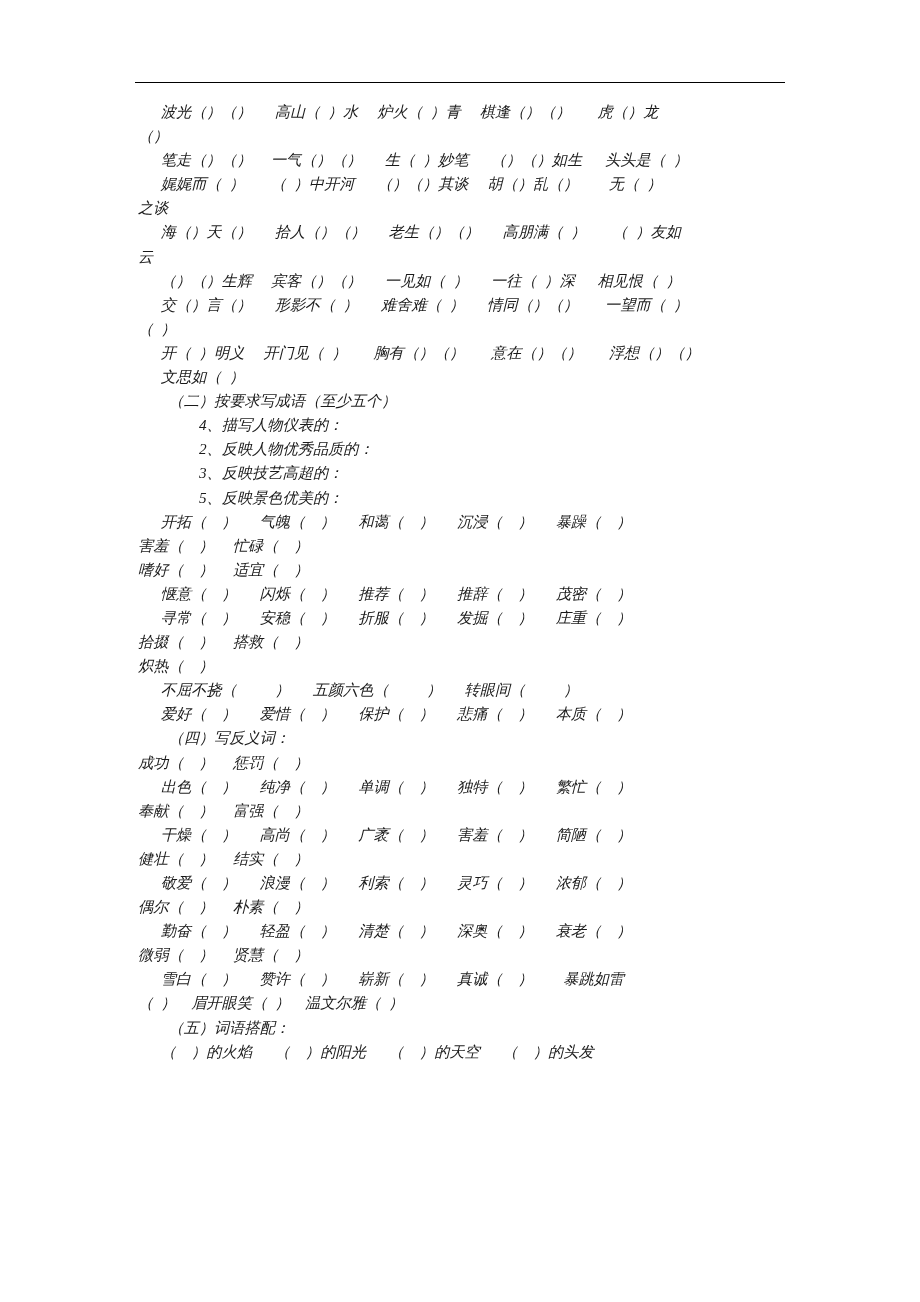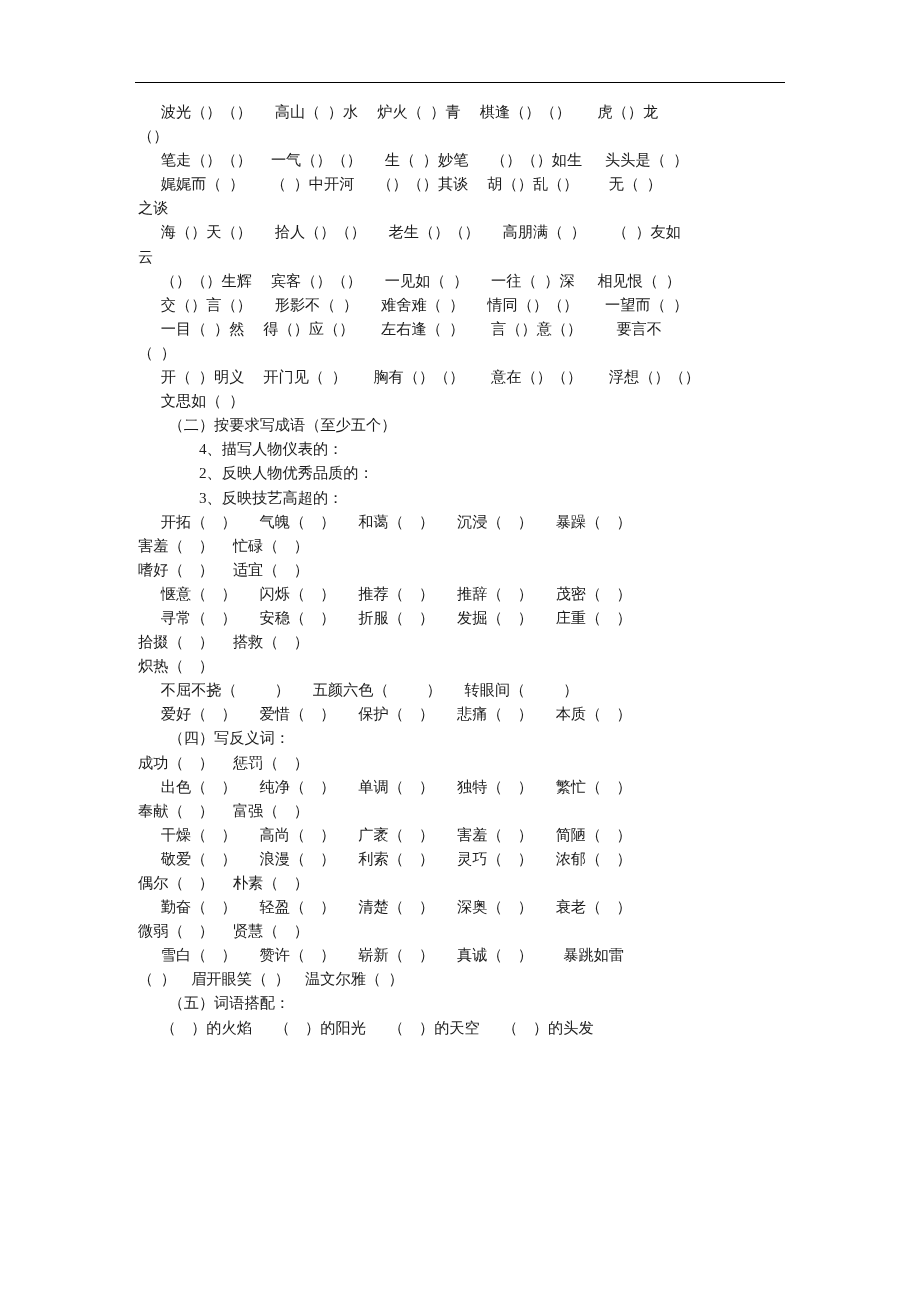--- a/index.html
+++ b/index.html
@@ -14,20 +14,21 @@
     font-family: "Liberation Serif", "DejaVu Serif", serif;
     color: #1a1a1a;
     -webkit-font-smoothing: antialiased;
   }
   .page {
     position: relative;
     width: 786px;
     height: 1302px;
     box-sizing: border-box;
     overflow: hidden;
+    font-style: italic;
   }
   
   .top-rule {
     position: absolute;
     left: 135px;
     top: 82px;
     width: 650px;
     height: 0;
     border-top: 1.6px solid #000000;
   }
@@ -65,51 +66,52 @@
     <div>
       <div class="line">      波光（）（）      高山（  ）水     炉火（  ）青     棋逢（）（）       虎（）龙</div>
       <div class="line wrap">（）</div>
       <div class="line">      笔走（）（）     一气（）（）      生（  ）妙笔      （）（）如生      头头是（  ）</div>
       <div class="line">      娓娓而（  ）       （  ）中开河      （）（）其谈     胡（）乱（）        无（  ）</div>
       <div class="line wrap">之谈</div>
       <div class="line">      海（）天（）      拾人（）（）      老生（）（）      高朋满（  ）       （  ）友如</div>
       <div class="line wrap">云</div>
       <div class="line">      （）（）生辉     宾客（）（）      一见如（  ）      一往（  ）深      相见恨（  ）</div>
       <div class="line">      交（）言（）      形影不（  ）      难舍难（  ）      情同（）（）       一望而（  ）</div>
-      <div class="line">      一目（  ）然     得（）应（）       左右逢（  ）       言（）意（）         要言不</div>
       <div class="line wrap">（  ）</div>
       <div class="line">      开（  ）明义     开门见（  ）       胸有（）（）       意在（）（）       浮想（）（）</div>
       <div class="line">      文思如（  ）</div>
     </div>
 
     <div>
       <div class="line indent-1">（二）按要求写成语（至少五个）</div>
       <div class="line indent-2">4、描写人物仪表的：</div>
       <div class="line indent-2">2、反映人物优秀品质的：</div>
       <div class="line indent-2">3、反映技艺高超的：</div>
+      <div class="line indent-2">5、反映景色优美的：</div>
     </div>
 
     <div>
       <div class="line">      开拓（    ）      气魄（    ）      和蔼（    ）      沉浸（    ）      暴躁（    ）</div>
       <div class="line wrap">害羞（    ）     忙碌（    ）</div>
       <div class="line wrap">嗜好（    ）     适宜（    ）</div>
       <div class="line">      惬意（    ）      闪烁（    ）      推荐（    ）      推辞（    ）      茂密（    ）</div>
       <div class="line">      寻常（    ）      安稳（    ）      折服（    ）      发掘（    ）      庄重（    ）</div>
       <div class="line wrap">拾掇（    ）     搭救（    ）</div>
       <div class="line wrap">炽热（    ）</div>
       <div class="line">      不屈不挠（          ）      五颜六色（          ）      转眼间（          ）</div>
     </div>
 
     <div>
       <div class="line">      爱好（    ）      爱惜（    ）      保护（    ）      悲痛（    ）      本质（    ）</div>
       <div class="line indent-1">（四）写反义词：</div>
       <div class="line wrap">成功（    ）     惩罚（    ）</div>
       <div class="line">      出色（    ）      纯净（    ）      单调（    ）      独特（    ）      繁忙（    ）</div>
       <div class="line wrap">奉献（    ）     富强（    ）</div>
       <div class="line">      干燥（    ）      高尚（    ）      广袤（    ）      害羞（    ）      简陋（    ）</div>
+      <div class="line wrap">健壮（    ）     结实（    ）</div>
       <div class="line">      敬爱（    ）      浪漫（    ）      利索（    ）      灵巧（    ）      浓郁（    ）</div>
       <div class="line wrap">偶尔（    ）     朴素（    ）</div>
       <div class="line">      勤奋（    ）      轻盈（    ）      清楚（    ）      深奥（    ）      衰老（    ）</div>
       <div class="line wrap">微弱（    ）     贤慧（    ）</div>
       <div class="line">      雪白（    ）      赞许（    ）      崭新（    ）      真诚（    ）        暴跳如雷</div>
       <div class="line wrap">（  ）    眉开眼笑（  ）    温文尔雅（  ）</div>
     </div>
 
     <div>
       <div class="line indent-1">（五）词语搭配：</div>

